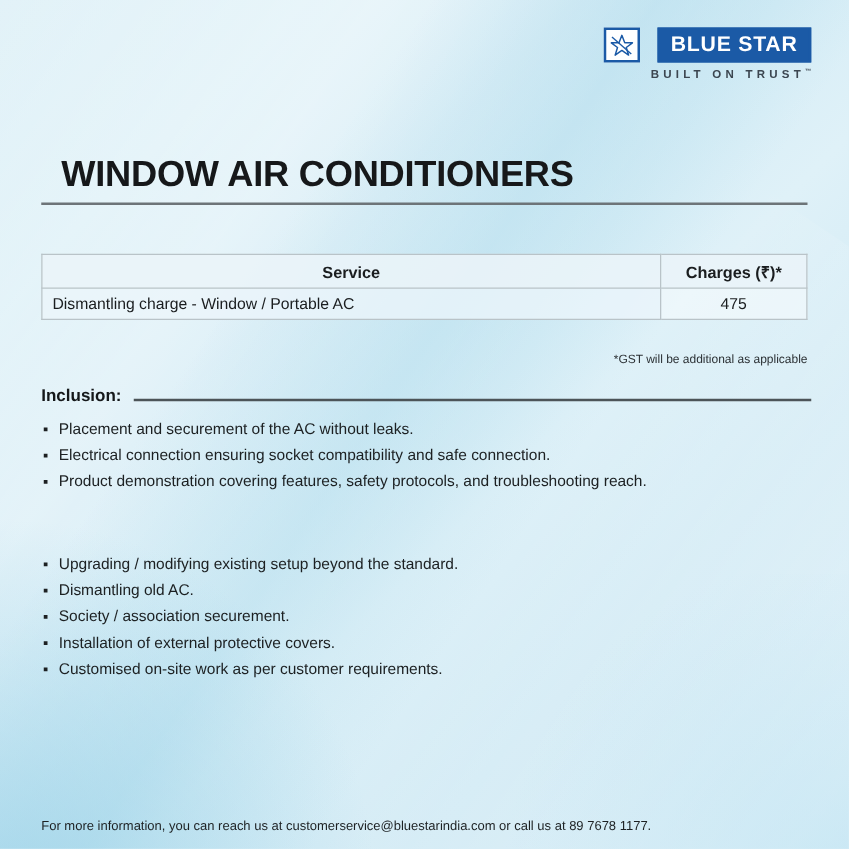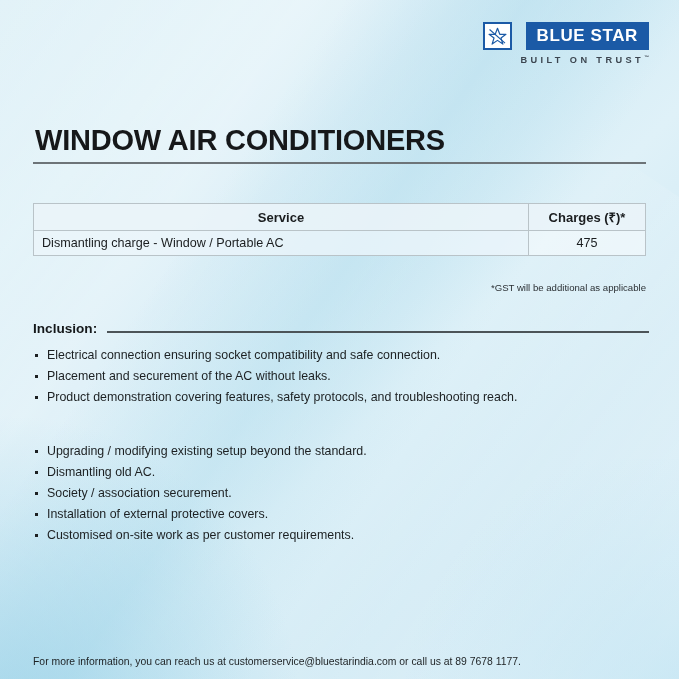--- a/index.html
+++ b/index.html
@@ -129,21 +129,21 @@
   }
   .logo-tm {
     font-size: 5px;
     vertical-align: super;
     letter-spacing: 0;
   }
 
   
   .title {
     position: absolute;
-    left: 35px;
+    left: 49px;
     top: 124px;
     font-size: 29px;
     font-weight: bold;
     letter-spacing: -0.2px;
     color: #16181a;
     font-family: "Liberation Sans", sans-serif;
     white-space: nowrap;
   }
   .title-rule {
     position: absolute;
@@ -188,21 +188,21 @@
     position: absolute;
     right: 33px;
     top: 282px;
     font-size: 9.6px;
     color: #2b3034;
     font-family: "Liberation Sans", sans-serif;
   }
 
   
   .section { position: absolute; left: 33px; width: 616px; }
-  .sec-inclusion { top: 320px; }
+  .sec-inclusion { top: 308px; }
   .sec-exclusion { top: 433px; }
 
   .sec-head {
     display: flex;
     align-items: center;
     height: 17px;
   }
   .sec-head-label {
     font-size: 13.6px;
     font-weight: bold;
@@ -297,22 +297,22 @@
     </table>
 
     <div class="gst-note">*GST will be additional as applicable</div>
 
     <div class="section sec-inclusion">
       <div class="sec-head">
         <span class="sec-head-label">Inclusion:</span>
         <span class="sec-head-rule"></span>
       </div>
       <ul class="bullets">
+        <li>Placement and securement of the AC without leaks.</li>
         <li>Electrical connection ensuring socket compatibility and safe connection.</li>
-        <li>Placement and securement of the AC without leaks.</li>
         <li>Product demonstration covering features, safety protocols, and troubleshooting reach.</li>
       </ul>
     </div>
 
     <div class="section sec-exclusion">
       <ul class="bullets">
         <li>Upgrading / modifying existing setup beyond the standard.</li>
         <li>Dismantling old AC.</li>
         <li>Society / association securement.</li>
         <li>Installation of external protective covers.</li>

